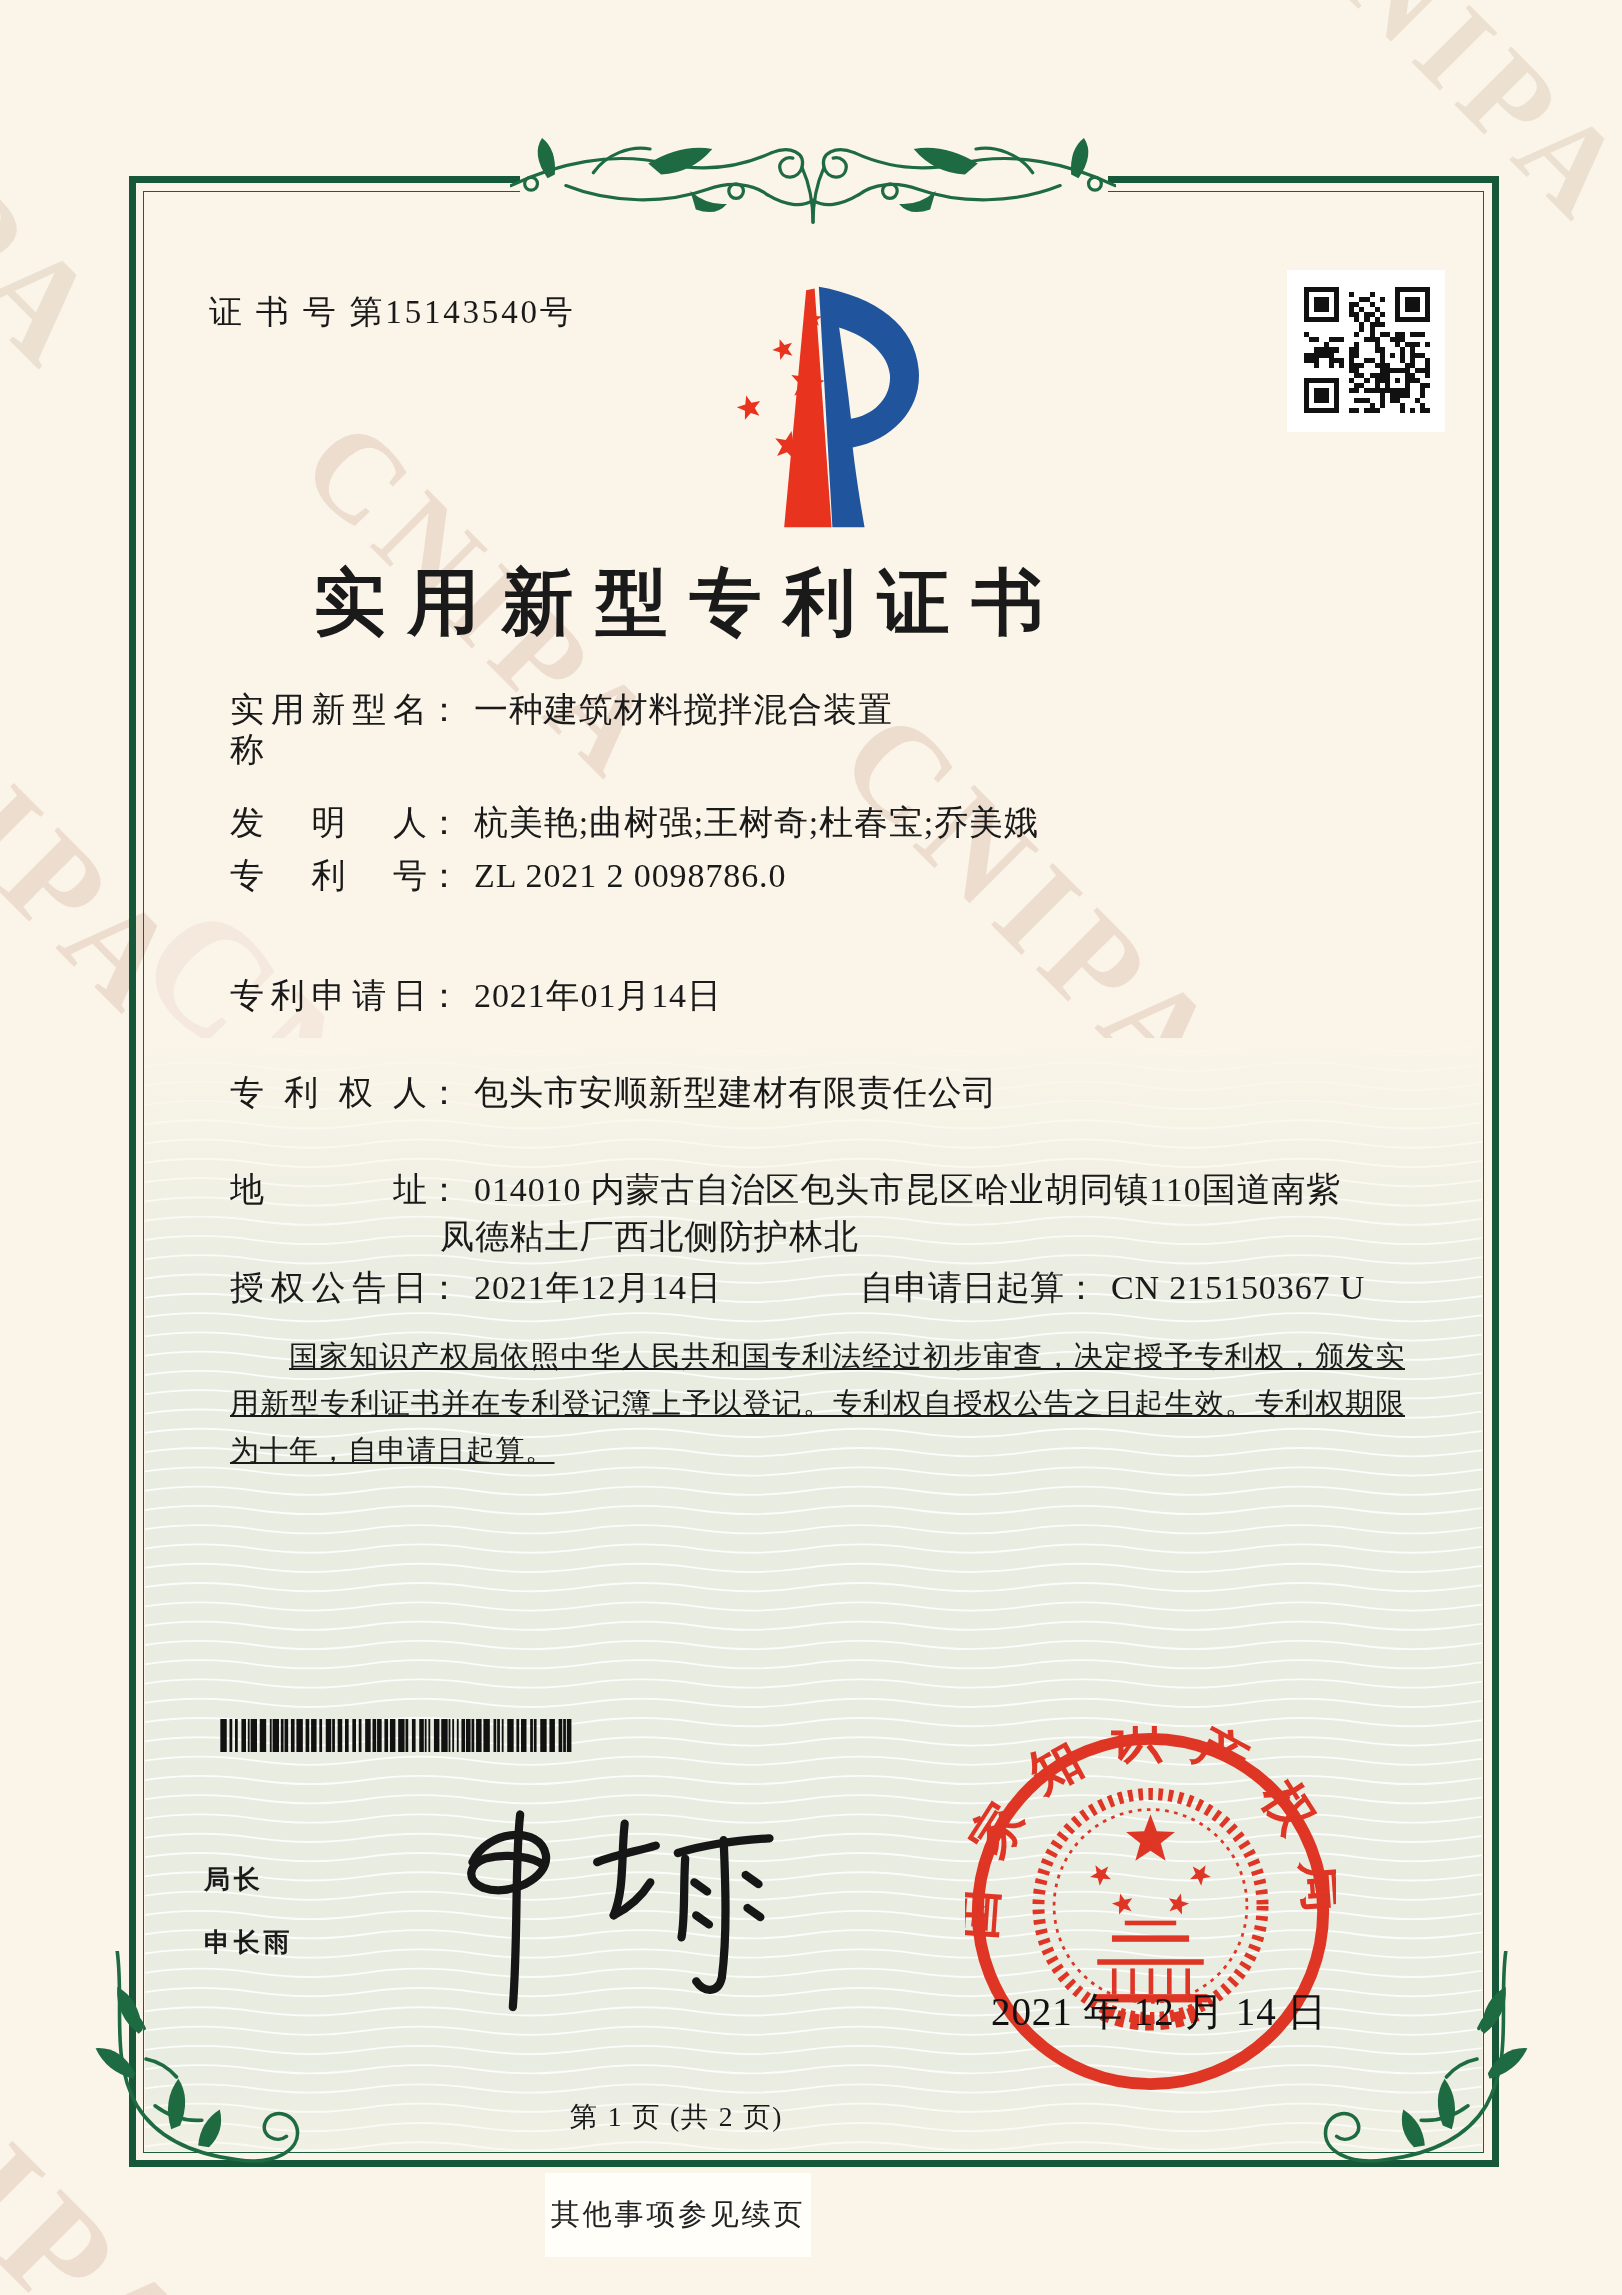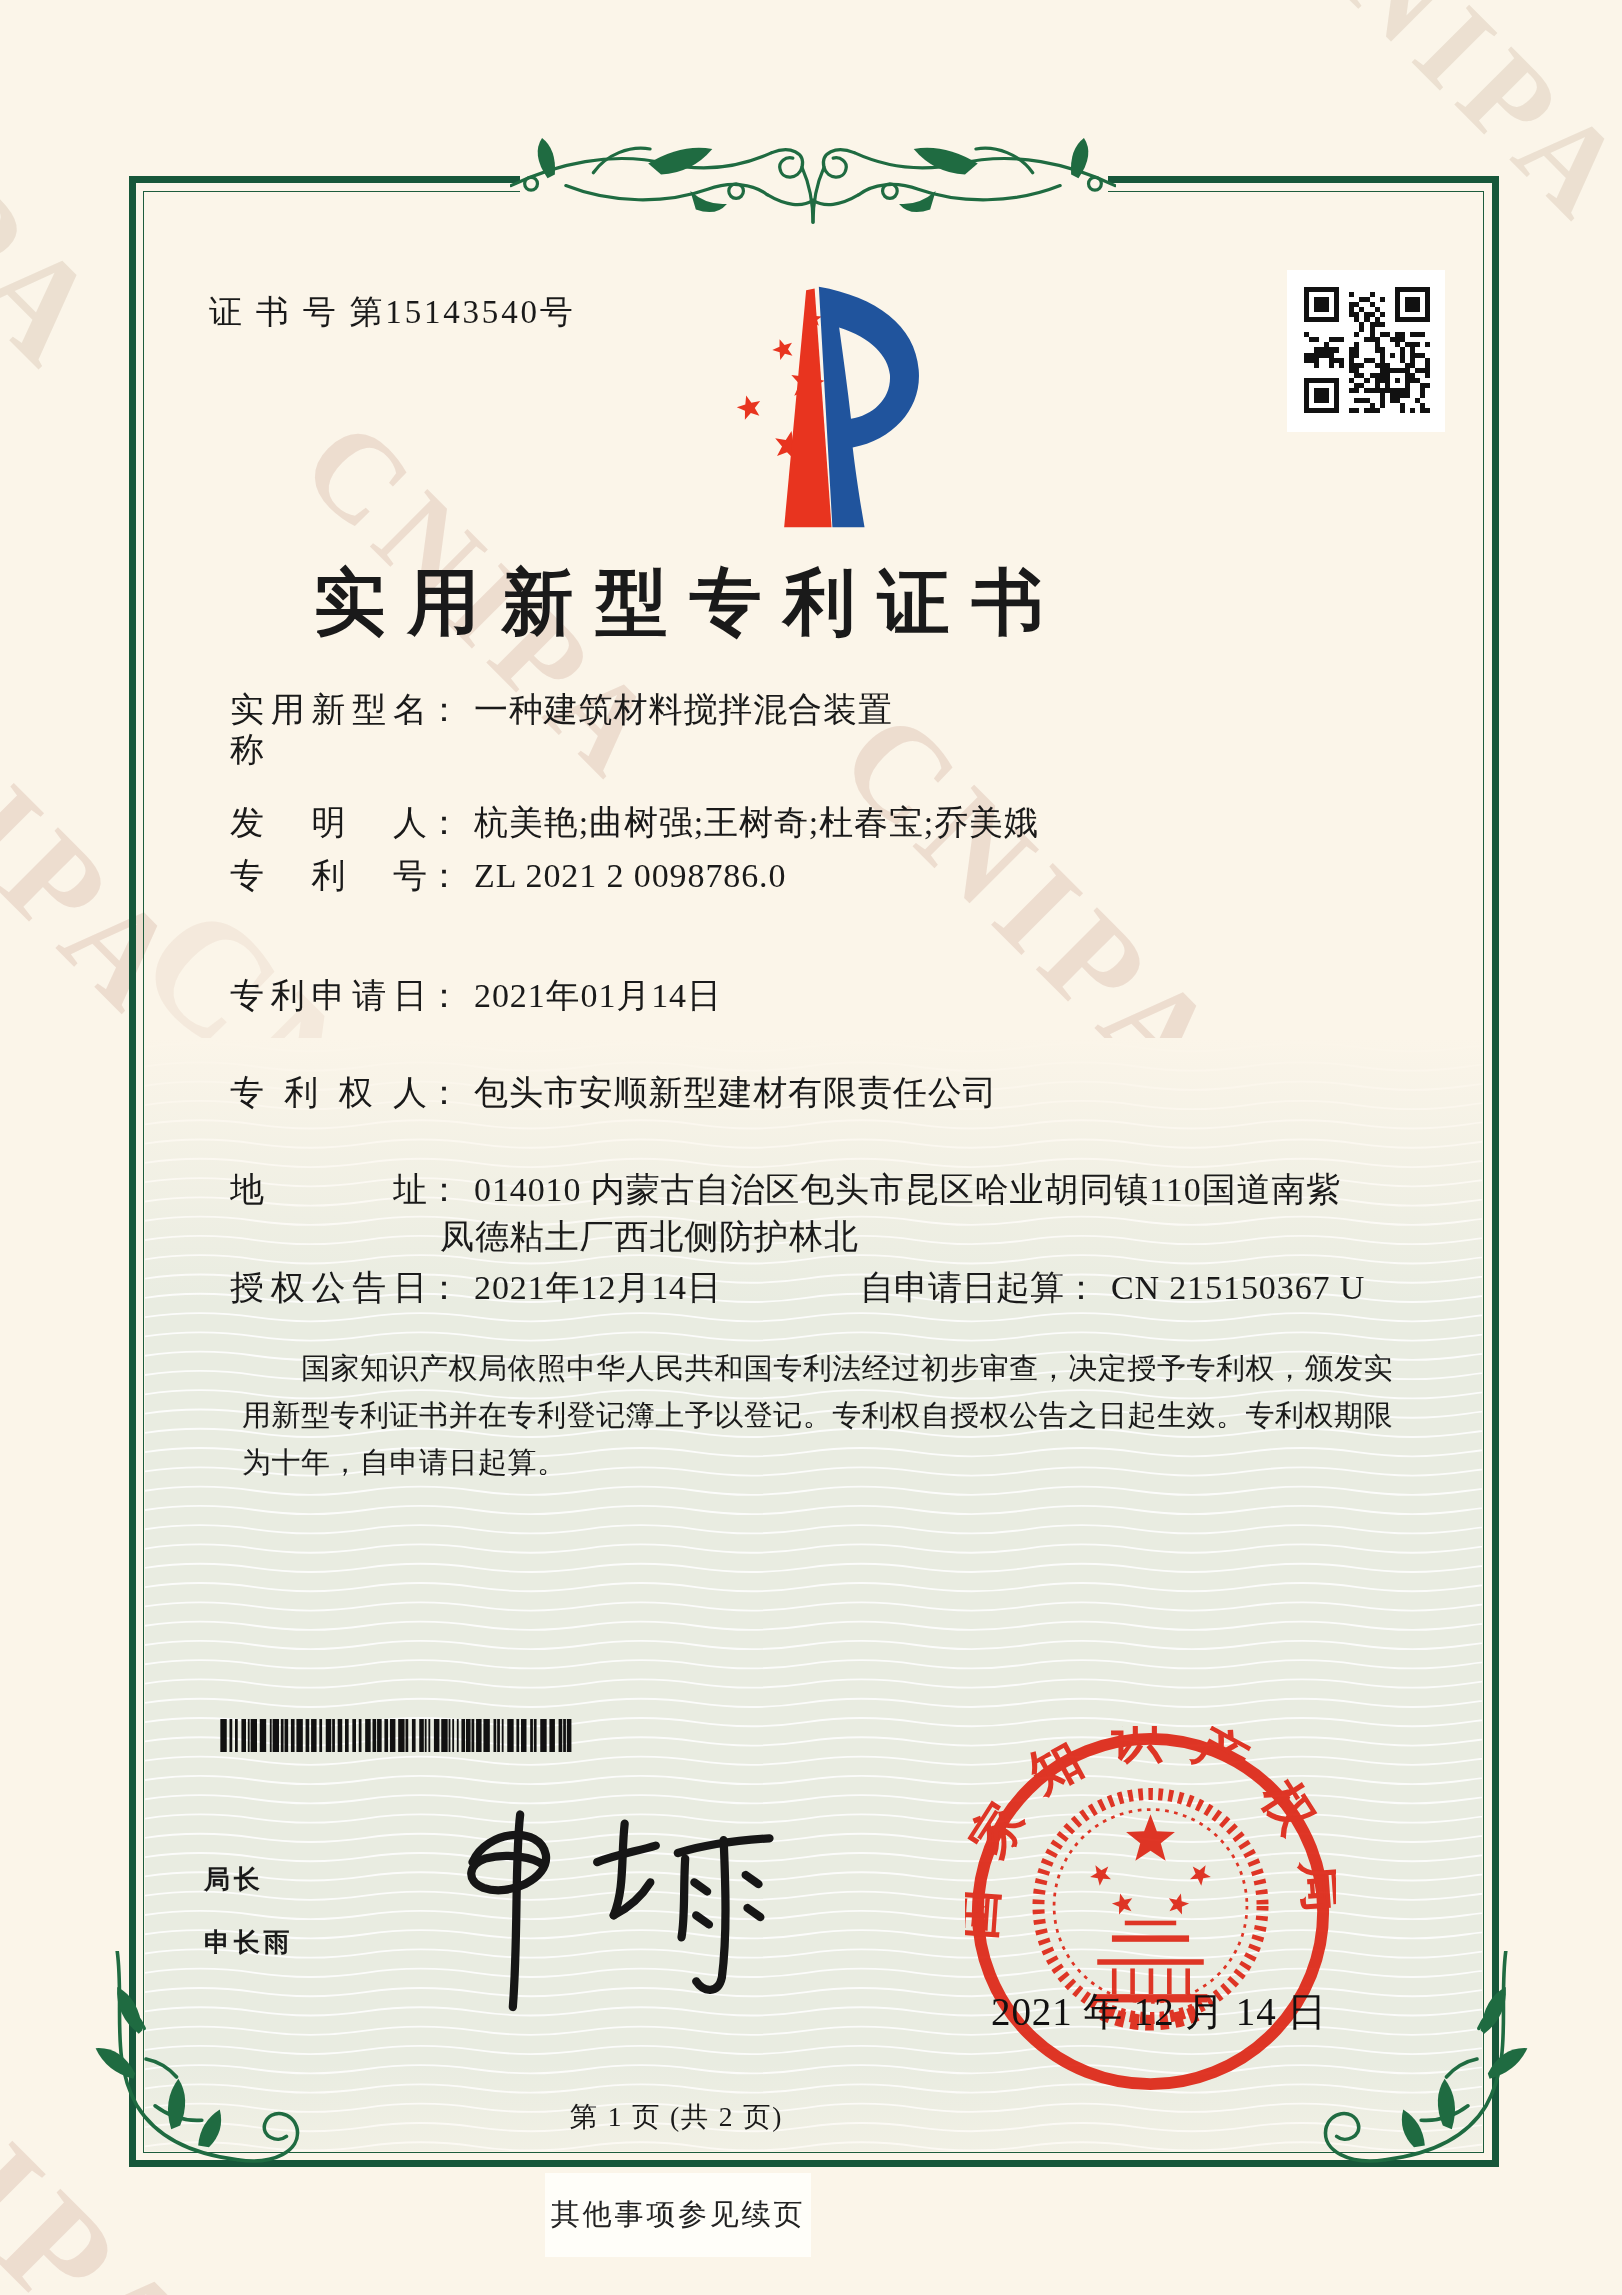--- a/index.html
+++ b/index.html
@@ -26,21 +26,21 @@
   .certno{left:209px;top:290px;font-size:33px;letter-spacing:2.8px;}
   .title{left:0;top:555px;width:1379px;text-align:center;font-size:72px;font-weight:bold;
          letter-spacing:22px;}
   .row{position:absolute;left:230px;font-size:34px;line-height:40px;display:flex;align-items:flex-start;}
   .flabel{display:inline-block;width:197px;text-align:justify;text-align-last:justify;}
   .flabel2{display:inline-block;margin-left:138px;}
   .fvalue{margin-left:13px;letter-spacing:0.9px;}
   .addr2{position:absolute;left:440px;font-size:34px;letter-spacing:0.9px;}
   .body-text{position:absolute;left:230px;top:1333px;width:1175px;font-size:29px;line-height:47px;
              text-align:justify;letter-spacing:0.5px;}
-  .body-text p{margin:12px;text-indent:59px;}
+  .body-text p{margin:0;text-indent:59px;text-decoration:underline;}
   .officer{position:absolute;left:204px;font-family:"Liberation Sans","DejaVu Sans",sans-serif;
            font-weight:600;font-size:26px;letter-spacing:3.7px;}
   .seal-date{position:absolute;left:991px;top:1985px;font-size:39px;letter-spacing:0.9px;color:#111;z-index:6;}
   .footer-page{position:absolute;left:401px;top:2099px;width:551px;text-align:center;font-size:27.5px;letter-spacing:1.8px;}
   .cont-box{position:absolute;left:545px;top:2173px;width:266px;height:84px;background:#fffef9;
             display:flex;align-items:center;justify-content:center;z-index:2;}
   .cont-box span{font-size:29px;letter-spacing:2.8px;color:#222;}
   .qr-quiet{position:absolute;left:1287px;top:270px;width:158px;height:162px;background:#ffffff;}
   svg{display:block;}
   .abs{position:absolute;}

